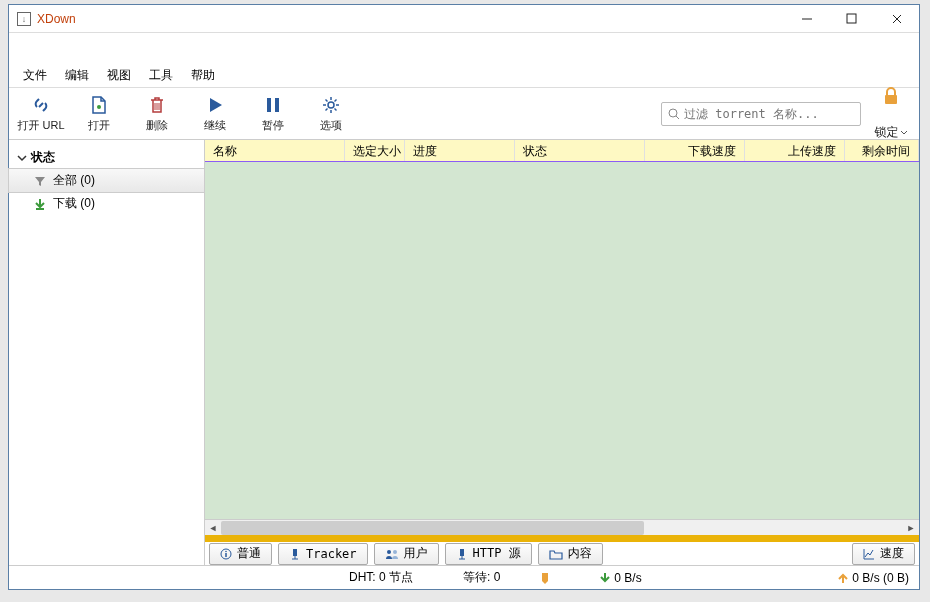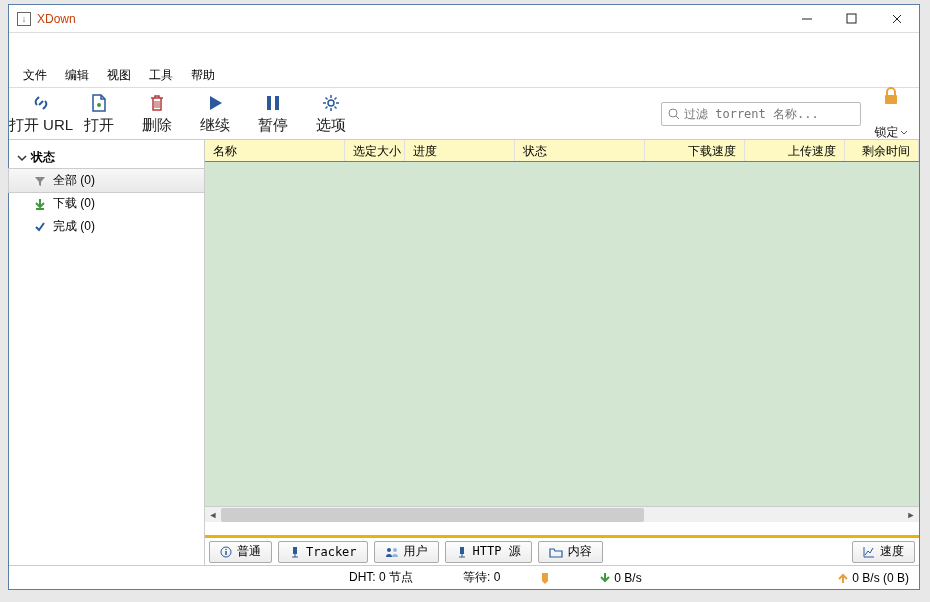--- a/index.html
+++ b/index.html
@@ -8,41 +8,41 @@
 .titlebar { height: 28px; display: flex; align-items: center; padding-left: 8px; border-bottom: 1px solid #ddd; }
 .titlebar .app-icon { width: 14px; height: 14px; border: 1px solid #666; margin-right: 6px; display: inline-flex; align-items: center; justify-content: center; font-size: 9px; color: #666; }
 .titlebar .title { flex: 1; font-size: 12px; color: #c2410c; }
 .titlebar .win-controls { display: flex; }
 .titlebar .win-controls div { width: 45px; height: 28px; display: flex; align-items: center; justify-content: center; font-size: 14px; cursor: pointer; }
 .menubar { height: 24px; display: flex; align-items: center; padding: 0 6px; gap: 2px; border-bottom: 1px solid #ddd; margin-top: 31px; }
 .menubar .menu-item { padding: 3px 8px; cursor: pointer; font-size: 12px; }
 .toolbar { height: 52px; display: flex; align-items: center; padding: 0 8px; gap: 10px; border-bottom: 1px solid #ccc; }
 .toolbar .tool-btn { display: flex; flex-direction: column; align-items: center; justify-content: center; width: 48px; height: 46px; cursor: pointer; gap: 2px; }
 .toolbar .tool-btn .ico { height: 22px; display: flex; align-items: center; justify-content: center; }
-.toolbar .tool-btn .lbl { font-size: 15px; color: #222; white-space: nowrap; }
+.toolbar .tool-btn .lbl { font-size: 11px; color: #222; white-space: nowrap; }
 .toolbar .spacer { flex: 1; }
 .toolbar .search-box { width: 200px; height: 24px; border: 1px solid #bbb; border-radius: 2px; display: flex; align-items: center; padding: 0 6px; gap: 4px; color: #888; }
 .toolbar .search-box input { flex: 1; border: none; outline: none; font-size: 12px; font-family: monospace; color: #15803d; }
 .toolbar .lock-btn { display: flex; flex-direction: column; align-items: center; justify-content: center; width: 40px; height: 46px; cursor: pointer; gap: 18px; }
 .toolbar .lock-btn .lbl { font-size: 11px; color: #222; display: flex; align-items: center; gap: 1px; }
 .content { flex: 1; display: flex; min-height: 0; }
 .sidebar { width: 196px; border-right: 1px solid #ccc; padding-top: 6px; }
 .sidebar .tree-root { display: flex; align-items: center; padding: 3px 8px; font-weight: bold; cursor: pointer; gap: 4px; }
 .sidebar .tree-item { display: flex; align-items: center; padding: 3px 8px 3px 24px; cursor: pointer; gap: 6px; }
 .sidebar .tree-item.selected { background: linear-gradient(#f8f8f8, #e8e8e8); border: 1px solid #ccc; margin: -1px; }
 .sidebar .tree-item .ico { width: 14px; display: flex; justify-content: center; }
 .main { flex: 1; display: flex; flex-direction: column; min-width: 0; }
 .table-header { height: 22px; display: flex; border-bottom: 1px solid #8b5cf6; background: #fef9c3; }
 .table-header .th { padding: 3px 8px; border-right: 1px solid #e0e0e0; font-size: 12px; white-space: nowrap; overflow: hidden; }
 .table-body { flex: 1; background: #d3e6d1; overflow: hidden; }
 .hscroll { height: 16px; background: #f0f0f0; border-top: 1px solid #ccc; display: flex; align-items: center; }
 .hscroll .sc-btn { width: 16px; height: 14px; display: flex; align-items: center; justify-content: center; font-size: 9px; color: #555; cursor: pointer; }
 .hscroll .sc-track { flex: 1; height: 14px; position: relative; }
 .hscroll .sc-thumb { position: absolute; left: 0; width: 62%; height: 14px; background: #cdcdcd; border-radius: 2px; }
-.tabbar { height: 30px; display: flex; align-items: center; padding: 3px 4px; gap: 6px; border-top: 3px solid #eab308; margin-top: 13px; }
+.tabbar { height: 30px; display: flex; align-items: center; padding: 3px 4px; gap: 6px; border-top: 7px solid #eab308; }
 .tabbar .tab { height: 22px; border: 1px solid #aaa; background: linear-gradient(#fdfdfd,#ececec); padding: 0 10px; display: flex; align-items: center; gap: 5px; cursor: pointer; border-radius: 2px; font-size: 12px; }
 .tabbar .tab .ico { color: #2a5a9c; }
 .tabbar .spacer { flex: 1; }
 .statusbar { height: 24px; border-top: 1px solid #ccc; display: flex; align-items: center; padding: 0 10px; font-family: monospace; font-size: 12px; }
 .statusbar .seg { display: flex; align-items: center; gap: 4px; }
 svg { display: block; }
 </style>
 </head>
 <body>
 
@@ -190,28 +190,20 @@
         <span>全部 (0)</span>
       </div>
       <div class="tree-item">
         <span class="ico">
           <svg width="12" height="12">
               <path d="M6 1 v7 M2 5 l4 4 l4-4 M2 11 h8" fill="none" stroke="#3c9a3c" stroke-width="2"></path>
             </svg>
         </span>
         <span>下载 (0)</span>
       </div>
-      <div class="tree-item">
-        <span class="ico">
-          <svg width="12" height="12">
-              <path d="M2 6 l3 3 l5-7" fill="none" stroke="#2a5a9c" stroke-width="2"></path>
-            </svg>
-        </span>
-        <span>完成 (0)</span>
-      </div>
     </div>
 
     <div class="main">
       <div class="table-header">
         <div class="th" style="width:140px">名称</div>
         <div class="th" style="width:60px;text-align:right">选定大小</div>
         <div class="th" style="width:110px">进度</div>
         <div class="th" style="width:130px">状态</div>
         <div class="th" style="width:100px;text-align:right">下载速度</div>
         <div class="th" style="width:100px;text-align:right">上传速度</div>

